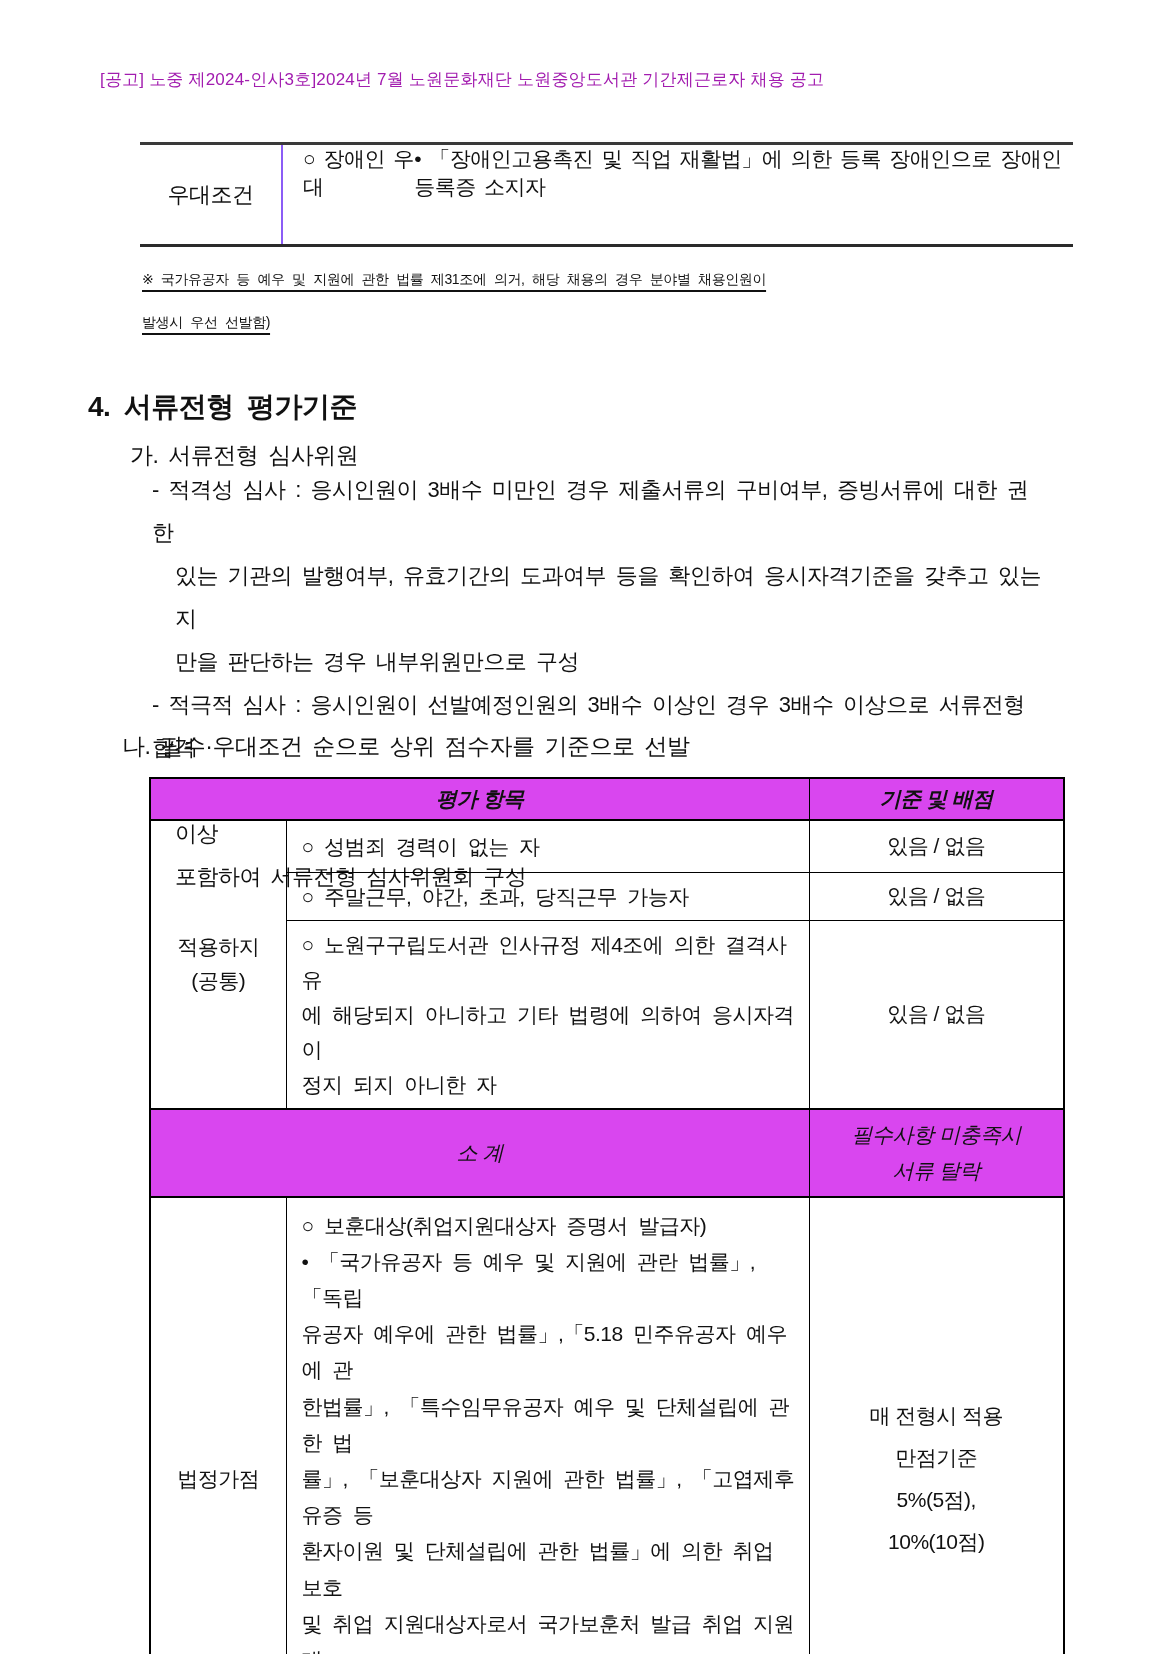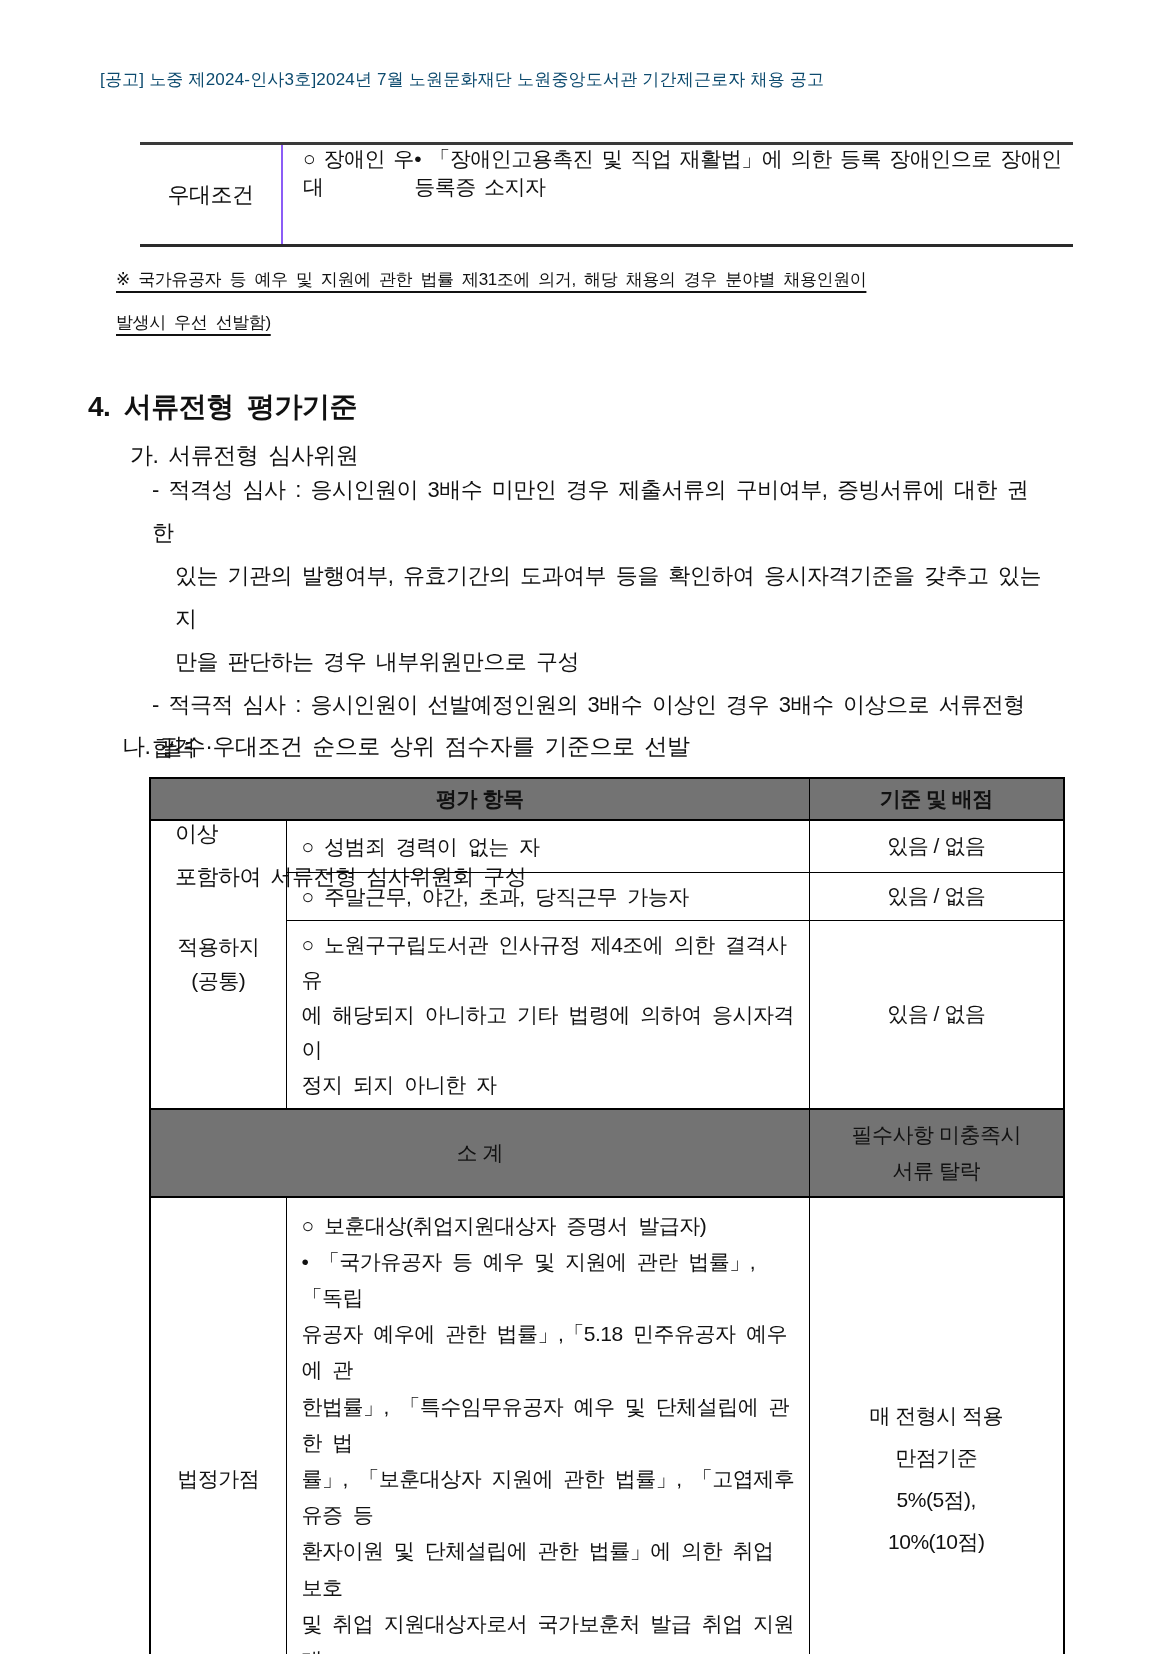--- a/index.html
+++ b/index.html
@@ -16,21 +16,21 @@
     margin: 0 auto;
     overflow: hidden;
   }
 
   
   .doc-header {
     position: absolute;
     left: 100px; top: 68px;
     font-size: 17px;
     letter-spacing: 0.2px;
-    color: #0c4a6e;
+    color: #a21caf;
     white-space: nowrap;
   }
 
   
   .pref-table {
     position: absolute;
     left: 140px; top: 142px;
     width: 933px; height: 105px;
     border-top: 3px solid #3a3a3a;
     border-bottom: 3px solid #2a2a2a;
@@ -49,23 +49,23 @@
     display: flex; flex-direction: row; justify-content: center;
     font-size: 21px;
     letter-spacing: -0.5px;
     word-spacing: 3px;
   }
   .pref-body .line1 { margin-bottom: 9px; }
 
   
   .note {
     position: absolute;
-    left: 116px; top: 258px;
+    left: 142px; top: 258px;
     width: 910px;
-    font-size: 17px;
+    font-size: 14px;
     line-height: 43px;
     letter-spacing: -0.4px;
     word-spacing: 4px;
   }
   .note div {
     text-decoration: underline;
     text-underline-offset: 6px;
     text-decoration-thickness: 1.5px;
   }
 
@@ -111,21 +111,21 @@
     border-collapse: collapse;
     table-layout: fixed;
     font-size: 21px;
     letter-spacing: -0.5px;
   }
   .criteria-table td {
     border: 1px solid #000;
     vertical-align: middle;
   }
   .criteria-table { border: 2px solid #000; }
-  td.gray { background: #737373; }
+  td.gray { background: #d946ef; font-style: italic; }
   td.center { text-align: center; }
   td.bold { font-weight: bold; }
   td.pre { white-space: pre-line; }
   .h-head { height: 42px; }
   .h-r1 { height: 52px; }
   .h-r2 { height: 48px; }
   .h-r3 { height: 132px; padding-left: 20px; }
   .h-sub { height: 88px; }
   .h-legal { height: 365px; }
   .head-b { border-bottom: 2px solid #000 !important; }

